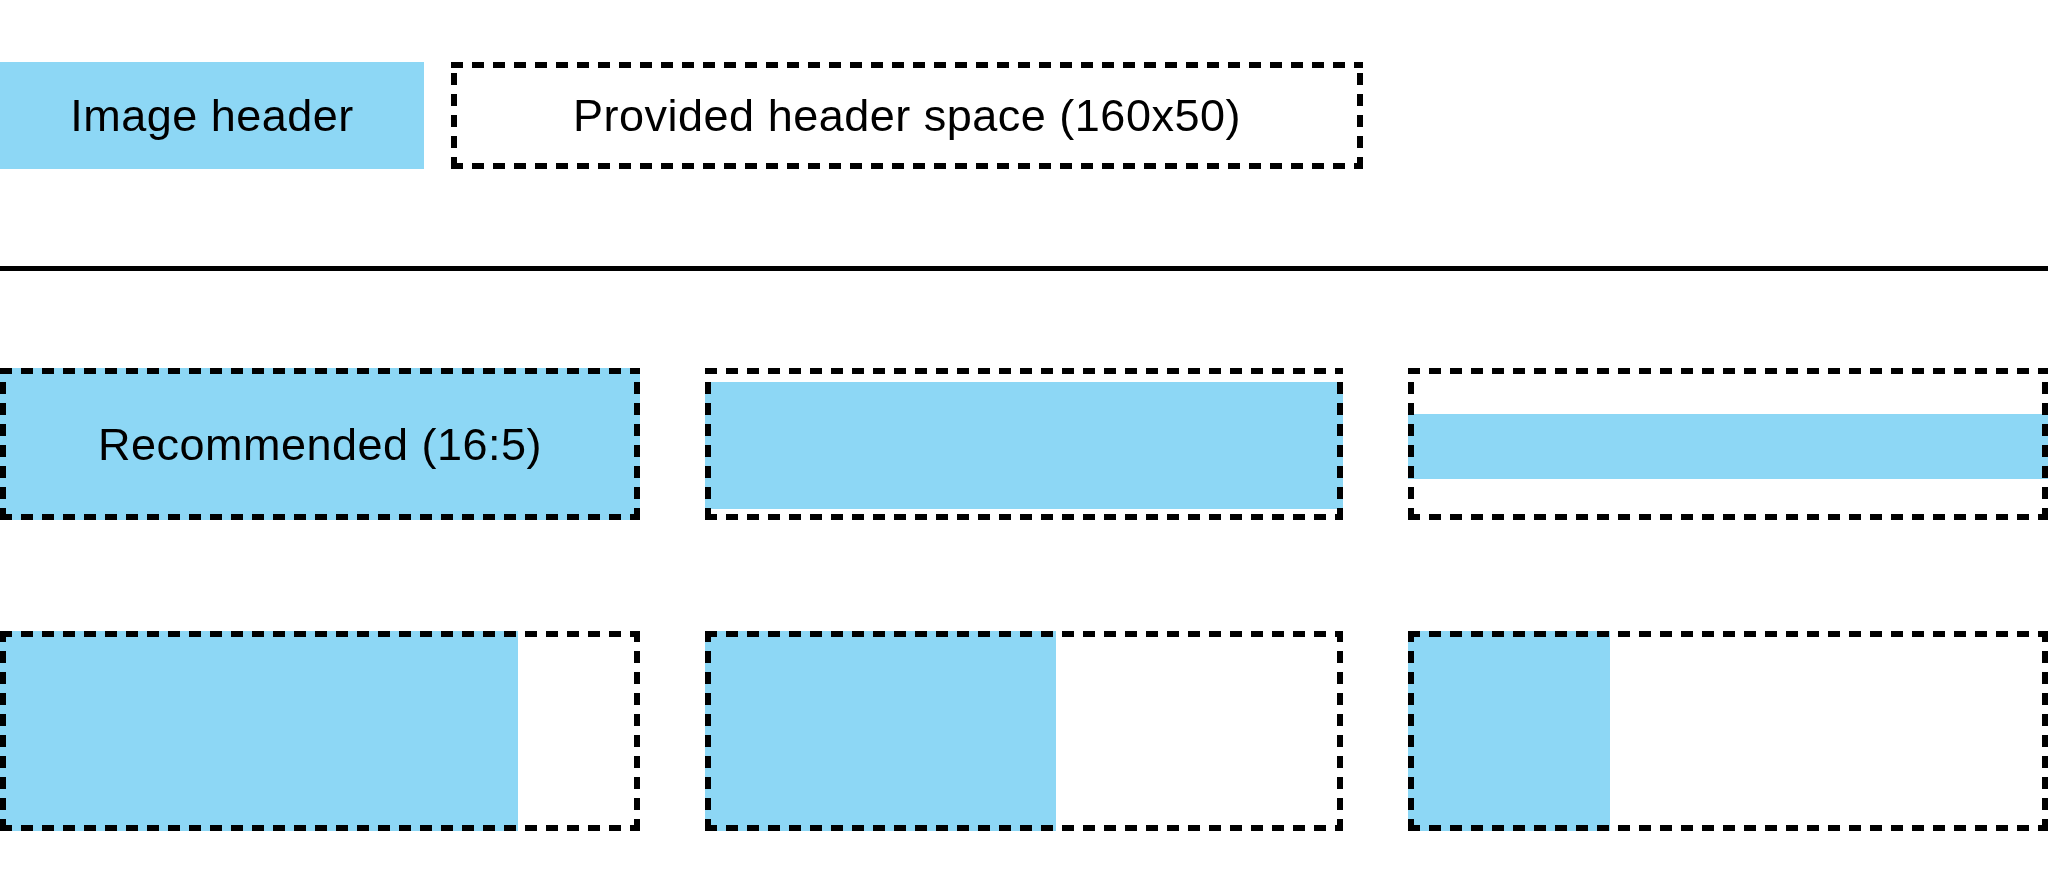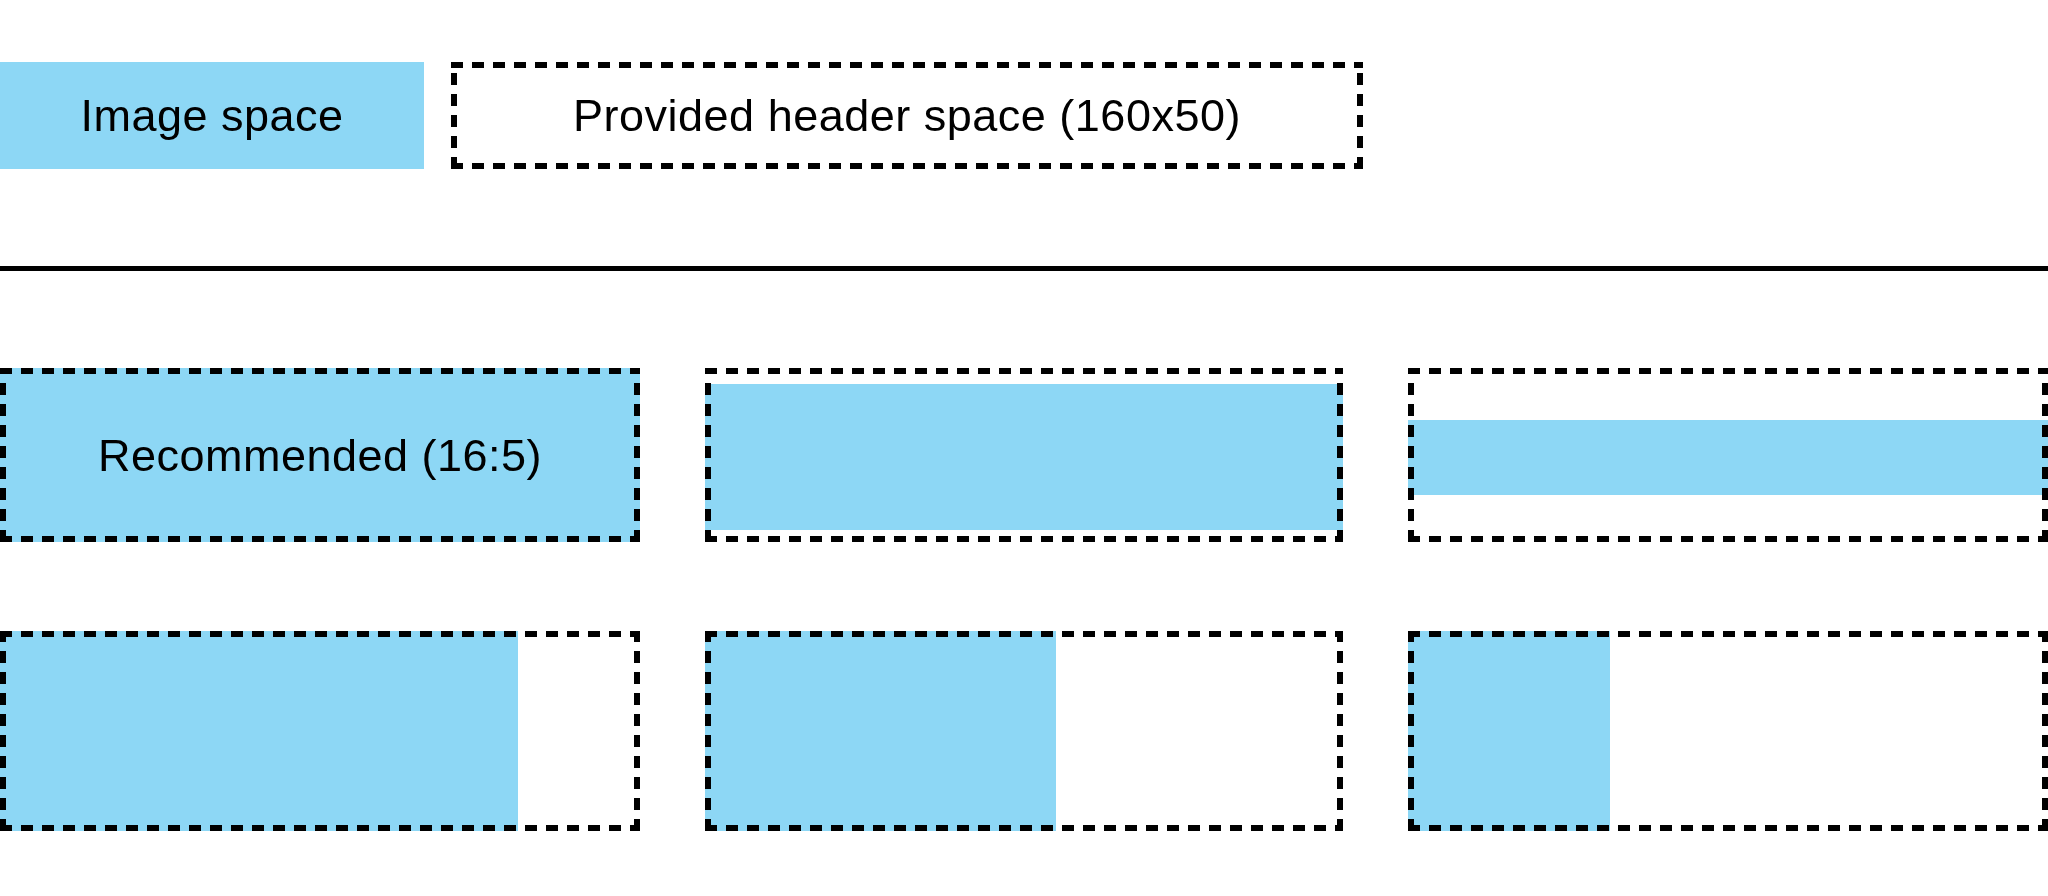--- a/index.html
+++ b/index.html
@@ -81,31 +81,31 @@
   }
   .cell .cell-label {
     position: absolute;
     inset: 0;
     display: flex;
     align-items: center;
     justify-content: center;
   }
 
   
-  .r1 { top: 368px; height: 174px; border-radius: 25px; }
+  .r1 { top: 368px; height: 152px; border-radius: 25px; }
   .r2 { top: 631px; height: 200px; }
   .c1 { left: 0;      width: 640px; }
   .c2 { left: 705px;  width: 638px; }
   .c3 { left: 1408px; width: 640px; }
 </style>
 </head>
 <body style="--blue: #8DD7F5; --line: #000000; --bg: #ffffff; --text: #000000;">
 
 <div class="legend-swatch">
-  <span class="label">Image space</span>
+  <span class="label">Image header</span>
 </div>
 
 <div class="legend-dashed">
   <span class="dash"></span>
   <span class="label">Provided header space (160x50)</span>
 </div>
 
 <div class="divider"></div>
 
 <div class="cell r1 c1">

